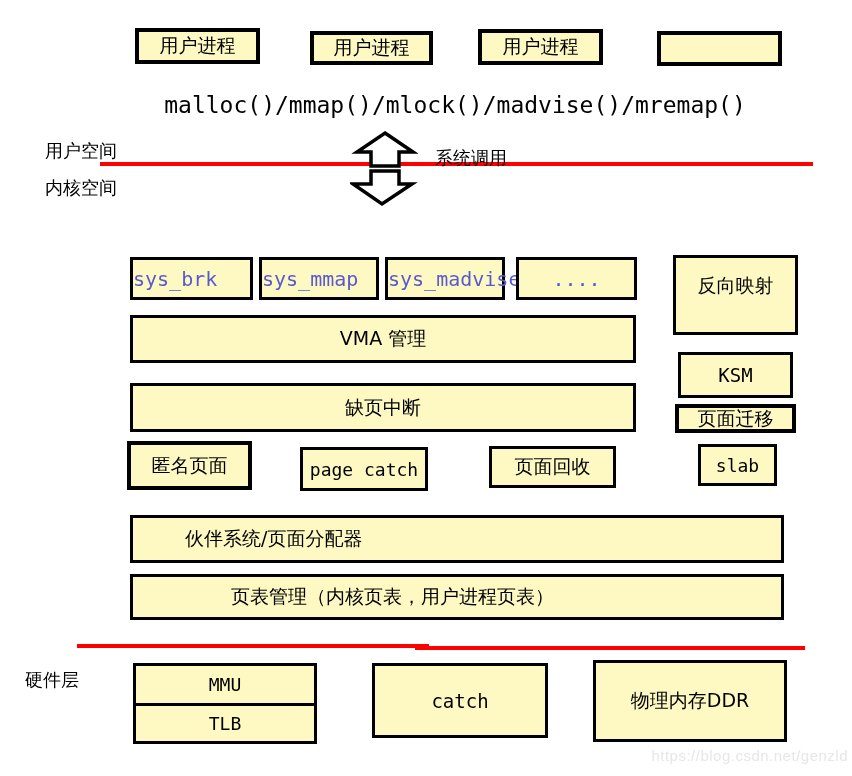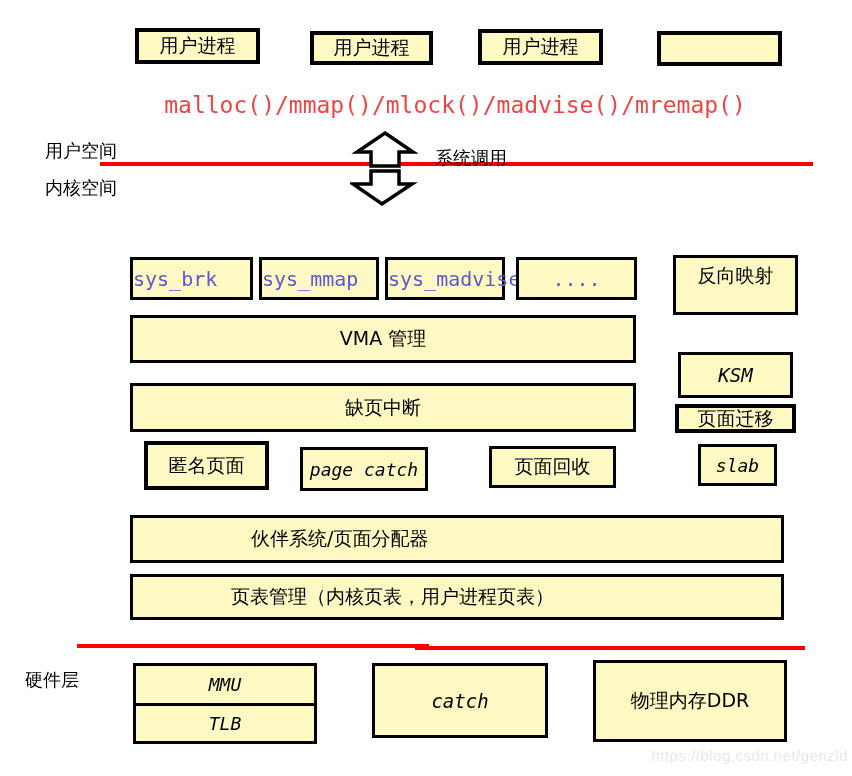--- a/index.html
+++ b/index.html
@@ -6,21 +6,21 @@
   .canvas{
     position:relative;width:852px;height:776px;background:#ffffff;overflow:hidden;
     font-family:"DejaVu Sans","Liberation Sans",sans-serif;color:#000;
   }
   .bx{
     position:absolute;box-sizing:border-box;border:3px solid #000;background:#fef9c3;
     display:flex;align-items:center;justify-content:center;
     font-size:19px;white-space:nowrap;
   }
   .bx.thick{border-width:4px;}
-  .mono{font-family:"DejaVu Sans Mono","Liberation Mono",monospace;font-style:italic;}
+  .mono{font-family:"DejaVu Sans Mono","Liberation Mono",monospace;}
   .lbl{position:absolute;font-size:18px;white-space:nowrap;}
   .blue-api{
     position:absolute;left:160px;top:92px;width:590px;text-align:center;
     font-family:"DejaVu Sans Mono","Liberation Mono",monospace;font-size:23px;
   }
   .sysbx{justify-content:flex-start;overflow:visible;
     font-family:"DejaVu Sans Mono","Liberation Mono",monospace;font-size:20px;}
   .redline{position:absolute;height:4px;background:#ff0000;}
   .watermark{
     position:absolute;right:4px;top:747px;font-size:15px;letter-spacing:.5px;
@@ -31,50 +31,50 @@
 </head>
 <body>
 
 <div class="canvas">
 
   <div class="bx thick" style="left:135px;top:28px;width:125px;height:36px;">用户进程</div>
   <div class="bx thick" style="left:310px;top:31px;width:123px;height:34px;">用户进程</div>
   <div class="bx thick" style="left:478px;top:29px;width:125px;height:36px;">用户进程</div>
   <div class="bx thick" style="left:657px;top:31px;width:125px;height:35px;"></div>
 
-  <div class="blue-api" style="color:#ef4444;">malloc()/mmap()/mlock()/madvise()/mremap()</div>
+  <div class="blue-api" style="color:#000000;">malloc()/mmap()/mlock()/madvise()/mremap()</div>
 
   <div class="lbl" style="left:45px;top:139px;text-align:center;">用户空间</div>
   <div class="lbl" style="left:45px;top:176px;font-family:Liberation Serif, serif;">内核空间</div>
   <div class="redline" style="left:100px;top:162px;width:713px;"></div>
   <div class="lbl" style="left:435px;top:146px;">系统调用</div>
 
   <svg style="position:absolute;left:350px;top:130px;" width="68" height="78" viewBox="0 0 68 78">
     <polygon points="35,3 63,22 49,22 49,36 21,36 21,22 7,22" fill="#fff" stroke="#000" stroke-width="3.5"></polygon>
     <polygon points="21,41 49,41 49,54 62,54 32,74 3,54 21,54" fill="#fff" stroke="#000" stroke-width="3.5"></polygon>
   </svg>
 
   <div class="bx sysbx" style="left:130px;top:257px;width:123px;height:43px;color:#5a5ace;">sys_brk</div>
   <div class="bx sysbx" style="left:259px;top:257px;width:120px;height:43px;color:#5a5ace;">sys_mmap</div>
   <div class="bx sysbx" style="left:385px;top:257px;width:120px;height:43px;color:#5a5ace;">sys_madvise</div>
   <div class="bx sysbx" style="left:516px;top:257px;width:121px;height:43px;color:#5a5ace;justify-content:center;padding-left:0;">....</div>
 
-  <div class="bx" style="left:673px;top:255px;width:125px;height:60px;padding-bottom:18px;text-align:right;">反向映射</div>
+  <div class="bx" style="left:673px;top:255px;width:125px;height:80px;padding-bottom:18px;text-align:right;">反向映射</div>
   <div class="bx mono" style="left:678px;top:352px;width:115px;height:46px;">KSM</div>
   <div class="bx thick" style="left:675px;top:404px;width:121px;height:29px;">页面迁移</div>
   <div class="bx mono" style="left:698px;top:444px;width:79px;height:42px;font-size:18px;">slab</div>
 
   <div class="bx" style="left:130px;top:315px;width:506px;height:48px;">VMA 管理</div>
   <div class="bx" style="left:130px;top:383px;width:506px;height:49px;">缺页中断</div>
 
-  <div class="bx thick" style="left:144px;top:441px;width:125px;height:49px;">匿名页面</div>
+  <div class="bx thick" style="left:127px;top:441px;width:125px;height:49px;">匿名页面</div>
   <div class="bx mono" style="left:300px;top:447px;width:128px;height:44px;font-size:18px;">page catch</div>
   <div class="bx" style="left:489px;top:446px;width:127px;height:42px;">页面回收</div>
 
-  <div class="bx" style="left:130px;top:515px;width:654px;height:48px;justify-content:flex-start;padding-left:118px;">伙伴系统/页面分配器</div>
+  <div class="bx" style="left:130px;top:515px;width:654px;height:48px;justify-content:flex-start;padding-left:52px;">伙伴系统/页面分配器</div>
   <div class="bx" style="left:130px;top:574px;width:654px;height:46px;justify-content:flex-start;padding-left:98px;">页表管理（内核页表，用户进程页表）</div>
 
   <div class="redline" style="left:77px;top:644px;width:352px;"></div>
   <div class="redline" style="left:415px;top:646px;width:390px;"></div>
   <div class="lbl" style="left:25px;top:668px;">硬件层</div>
 
   <div class="bx mono" style="left:133px;top:663px;width:184px;height:43px;font-size:18px;">MMU</div>
   <div class="bx mono" style="left:133px;top:703px;width:184px;height:41px;font-size:18px;">TLB</div>
   <div class="bx mono" style="left:372px;top:663px;width:176px;height:75px;font-size:19px;">catch</div>
   <div class="bx" style="left:593px;top:660px;width:194px;height:82px;">物理内存DDR</div>

